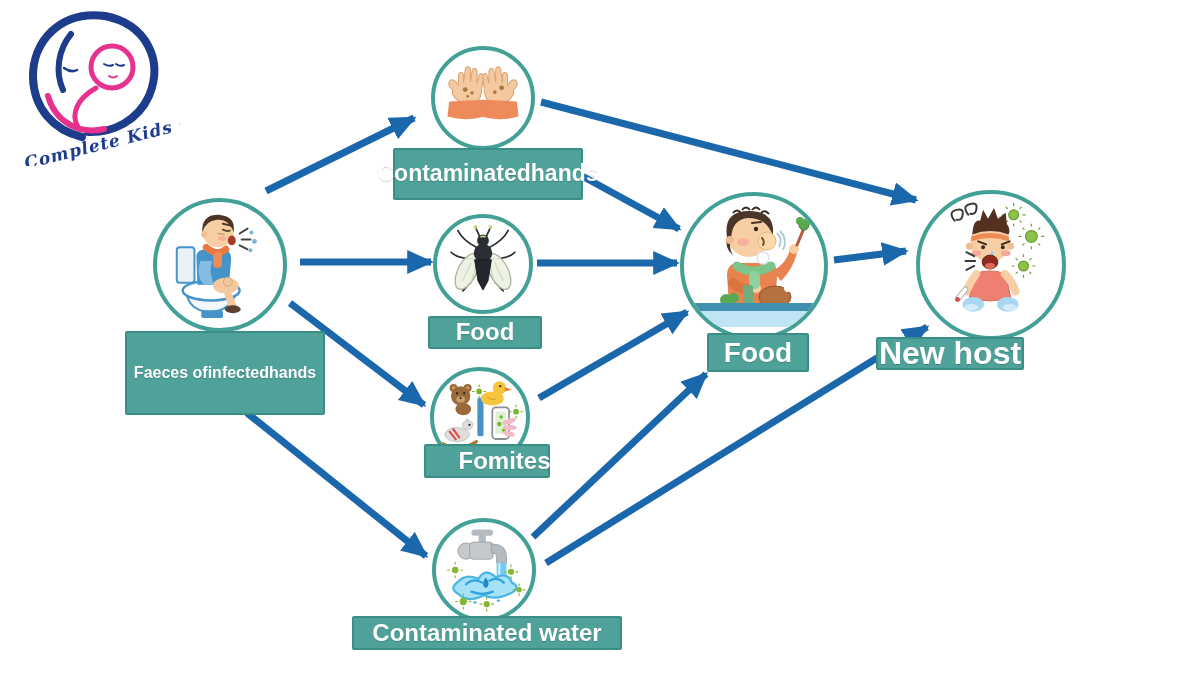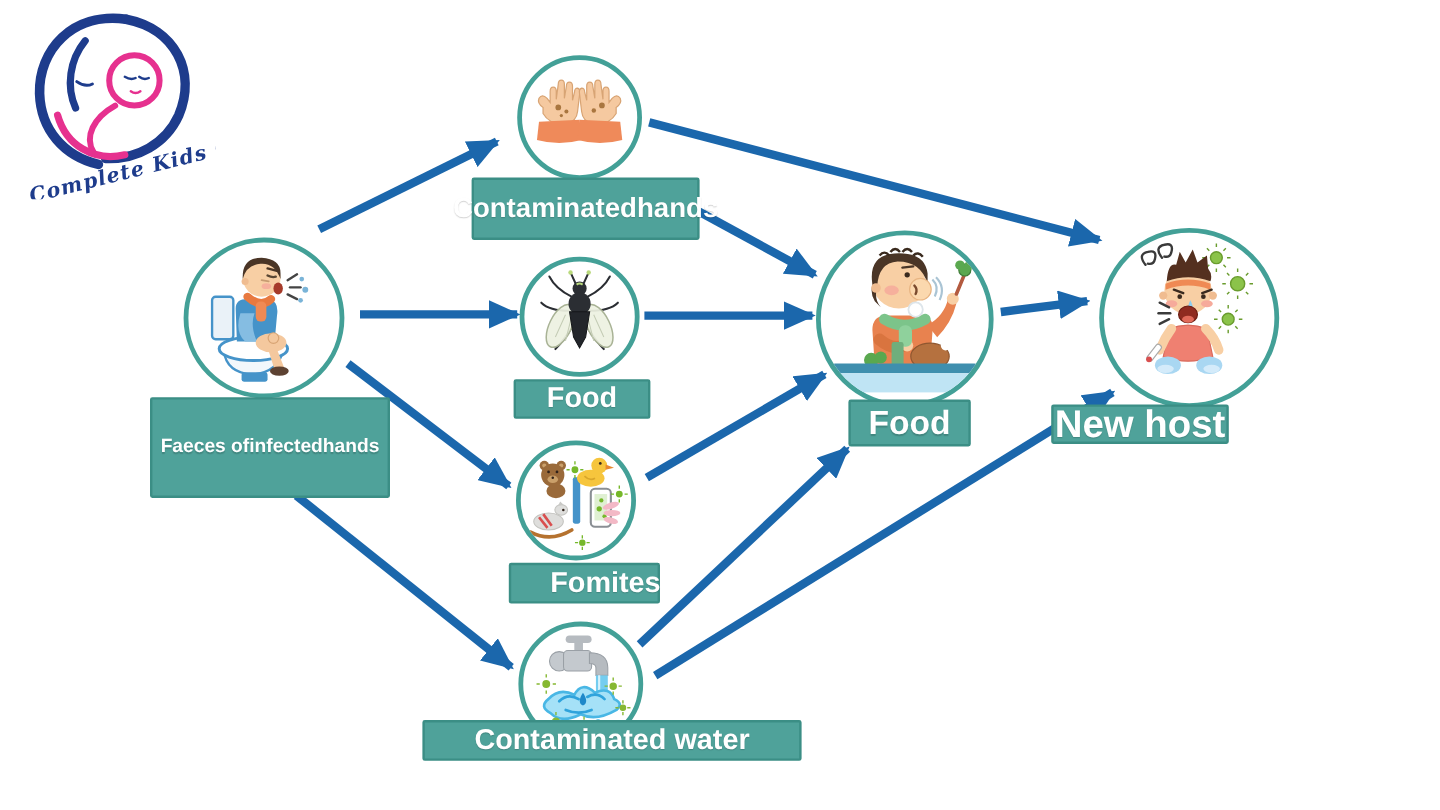--- a/index.html
+++ b/index.html
@@ -17,22 +17,22 @@
   .c-faeces {left:153px;top:198px;width:134px;height:134px;}
   .c-hands  {left:431px;top:46px; width:104px;height:104px;}
   .c-flies  {left:433px;top:214px;width:100px;height:100px;}
   .c-fomites{left:430px;top:367px;width:100px;height:100px;}
   .c-water  {left:432px;top:518px;width:104px;height:104px;}
   .c-food   {left:680px;top:192px;width:148px;height:148px;}
   .c-newhost{left:916px;top:190px;width:150px;height:150px;}
   .l-faeces {left:125px;top:331px;width:200px;height:84px;font-size:16px;}
   .l-hands  {left:393px;top:148px;width:190px;height:52px;font-size:23px;}
   .l-flies  {left:428px;top:316px;width:114px;height:33px;font-size:24px;}
-  .l-fomites{left:424px;top:469px;width:126px;height:34px;font-size:24px;padding-left:35px;}
-  .l-water  {left:352px;top:600px;width:316px;height:34px;font-size:24px;}
+  .l-fomites{left:424px;top:444px;width:126px;height:34px;font-size:24px;padding-left:35px;}
+  .l-water  {left:352px;top:616px;width:270px;height:34px;font-size:24px;}
   .l-food   {left:707px;top:333px;width:102px;height:39px;font-size:28px;}
   .l-newhost{left:876px;top:337px;width:148px;height:33px;font-size:32px;}
   .logo{position:absolute;left:8px;top:4px;width:172px;height:162px;z-index:2;}
 </style>
 </head>
 <body>
 
 <div class="stage">
 
   <svg class="arrows" width="1200" height="675" viewBox="0 0 1200 675">

